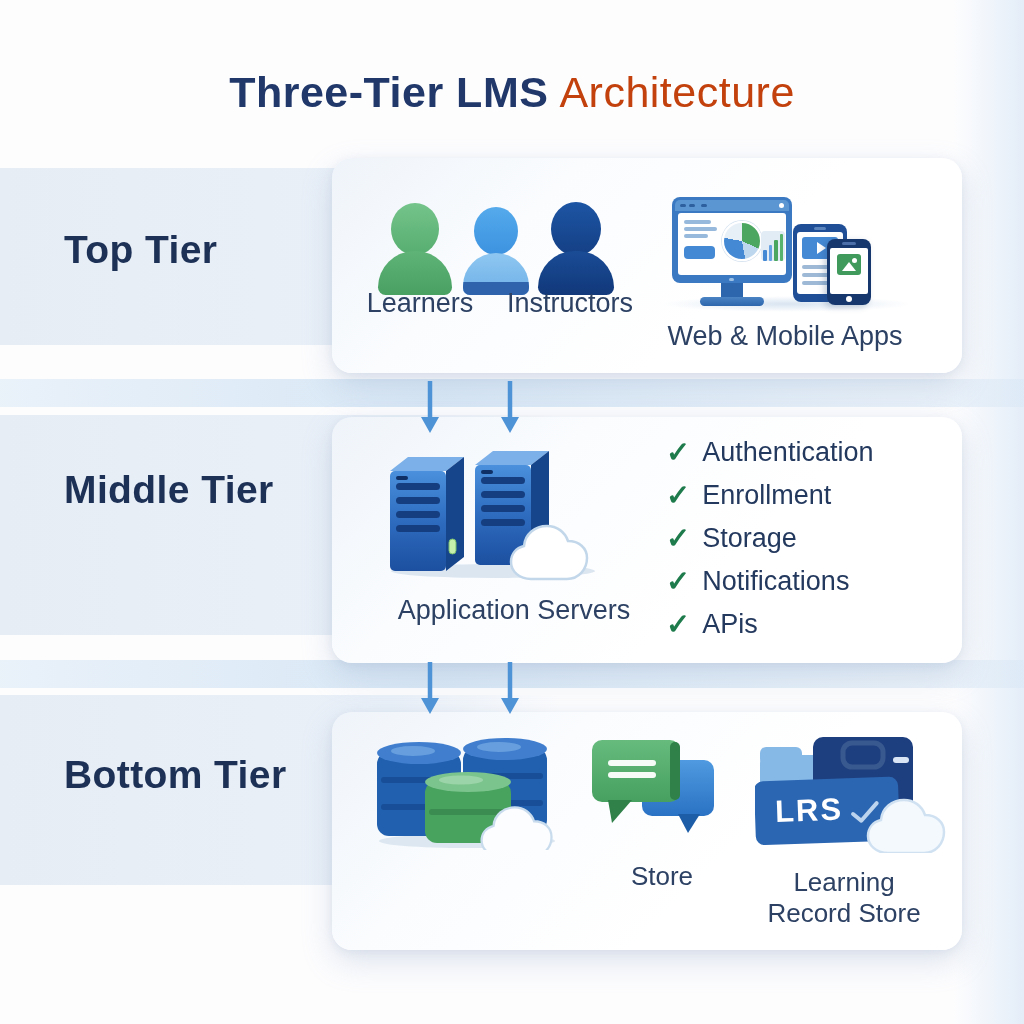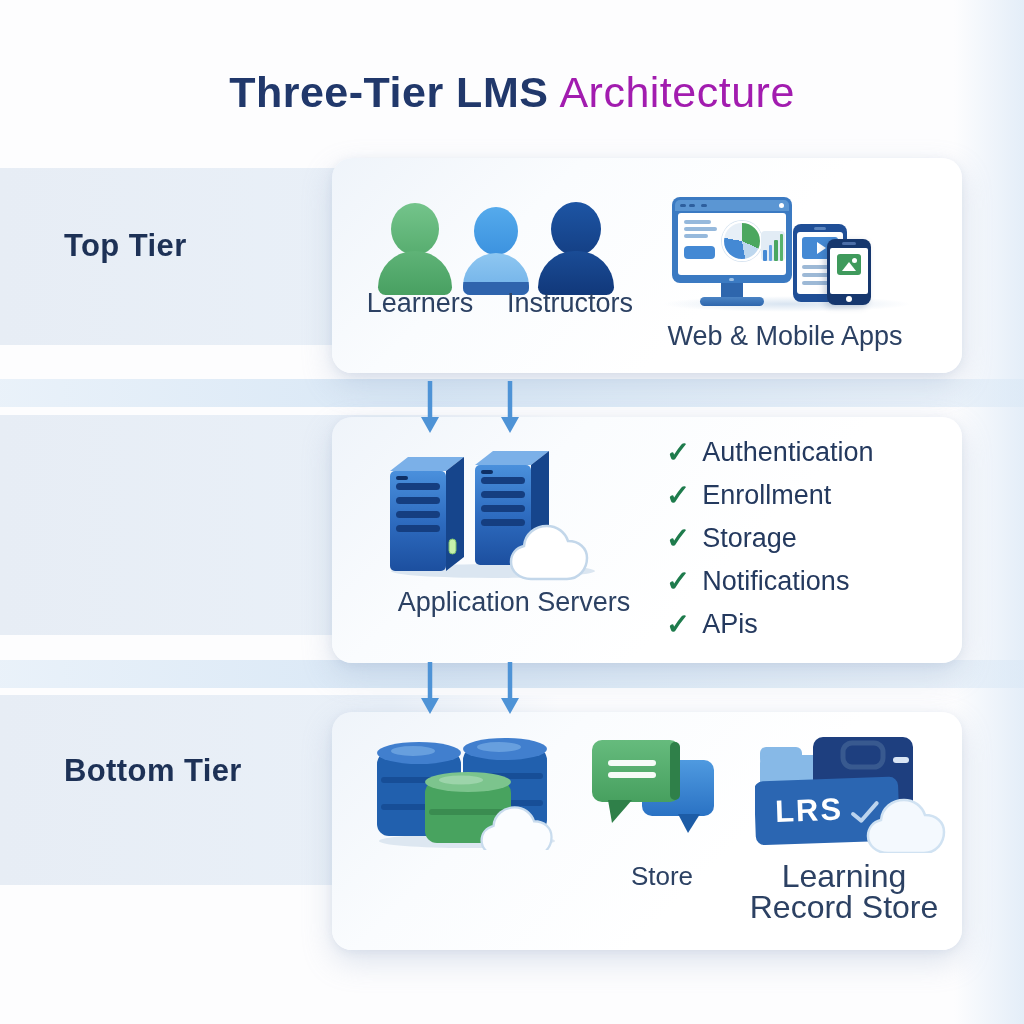--- a/index.html
+++ b/index.html
@@ -16,24 +16,24 @@
   .band{position:absolute;left:0;width:560px;z-index:0;
     background:linear-gradient(90deg,#e7edf5 0%,#e9f0f8 70%,rgba(236,242,249,0) 100%);}
   .band1{top:168px;height:177px;} .band2{top:415px;height:220px;} .band3{top:695px;height:190px;}
   .stripe{position:absolute;left:0;width:1024px;height:28px;z-index:0;
     background:linear-gradient(90deg,rgba(214,230,245,.50),rgba(214,230,245,.95) 42%,rgba(214,230,245,.45));}
   .stripe1{top:379px;} .stripe2{top:660px;}
 
   
   .title{position:absolute;top:68px;left:0;width:1024px;text-align:center;z-index:3;
     font-size:43px;color:var(--navy);letter-spacing:.5px;}
-  .title .em{font-weight:bold;margin-top:47px;} .title .rest{font-weight:normal;margin-left:11px;color:#a21caf;}
-
-  
-  .tier-label{position:absolute;left:64px;z-index:2;font-size:31px;font-weight:bold;
+  .title .em{font-weight:bold;margin-top:47px;} .title .rest{font-weight:normal;margin-left:11px;color:#c2410c;}
+
+  
+  .tier-label{position:absolute;left:64px;z-index:2;font-size:39px;font-weight:bold;
     color:var(--tierLabel);letter-spacing:.4px;}
   .tl1{top:228px;} .tl2{top:468px;} .tl3{top:753px;}
 
   
   .card{position:absolute;left:332px;width:630px;border-radius:20px;z-index:1;
     background:linear-gradient(135deg,#eff4fa 0%,#fafcfe 30%,#ffffff 62%);
     box-shadow:0 12px 30px rgba(148,170,200,.30),0 2px 8px rgba(148,170,200,.16);}
   .card1{top:158px;height:215px;} .card2{top:417px;height:246px;} .card3{top:712px;height:238px;}
 
   
@@ -101,53 +101,54 @@
   .ph-screen{position:absolute;left:3px;top:9px;right:3px;bottom:11px;background:#fff;border-radius:2px;}
   .ph-cam{position:absolute;left:15px;top:3px;width:14px;height:3px;border-radius:2px;background:#4c6ea8;}
   .ph-tile{position:absolute;left:7px;top:6px;width:24px;height:21px;border-radius:3px;background:#3f9a5c;}
   .ph-tile .mt{position:absolute;left:5px;bottom:4px;width:0;height:0;
     border-left:7px solid transparent;border-right:7px solid transparent;border-bottom:9px solid #fff;}
   .ph-tile .sun{position:absolute;right:4px;top:4px;width:5px;height:5px;border-radius:50%;background:#fff;}
   .ph-home{position:absolute;left:19px;bottom:3px;width:6px;height:6px;border-radius:50%;background:#fff;}
 
   
   .servers-svg{position:absolute;left:46px;top:26px;}
-  .lab-appservers{left:32px;top:170px;width:300px;}
+  .lab-appservers{left:32px;top:178px;width:300px;}
   .checklist{position:absolute;left:334px;top:20px;display:flex;flex-direction:column;gap:13px;}
   .check-row{display:flex;align-items:center;height:30px;gap:12px;}
   .check{color:var(--checkGreen);font-size:29px;font-weight:bold;line-height:30px;}
   .check-label{font-size:27px;color:#24395e;line-height:30px;}
 
   
   .db-svg{position:absolute;left:43px;top:23px;}
   .lab-databases{left:26px;top:156px;width:240px;}
   .bubbles-svg{position:absolute;left:260px;top:28px;}
   .lab-objstore{left:250px;top:149px;width:160px;font-size:26px;}
   .lrs-svg{position:absolute;left:423px;top:21px;}
   .lrs-text{position:absolute;left:443px;top:80px;width:110px;font-size:31px;font-weight:bold;color:#fff;
     letter-spacing:2px;transform:rotate(-2deg);}
-  .lab-lrs{left:412px;top:149px;width:200px;font-size:32px;}
+  .lab-lrs{left:412px;top:155px;width:200px;font-size:26px;}
 </style>
 </head>
 <body>
 
 <div class="stage">
 
   <div class="right-tint"></div>
   <div class="band band1"></div>
   <div class="band band2"></div>
   <div class="band band3"></div>
   <div class="stripe stripe1"></div>
   <div class="stripe stripe2"></div>
 
   <div class="title">
     <span class="em">Three-Tier LMS</span><span class="rest">Architecture</span>
   </div>
 
   <div class="tier-label tl1">Top Tier</div>
+  <div class="tier-label tl2">Middle Tier</div>
   <div class="tier-label tl3">Bottom Tier</div>
 
   <div class="card card1">
     <div class="person p-green">
       <div class="head"></div>
       <div class="pbody"></div>
     </div>
     <div class="person p-blue">
       <div class="head"></div>
       <div class="pbody">

